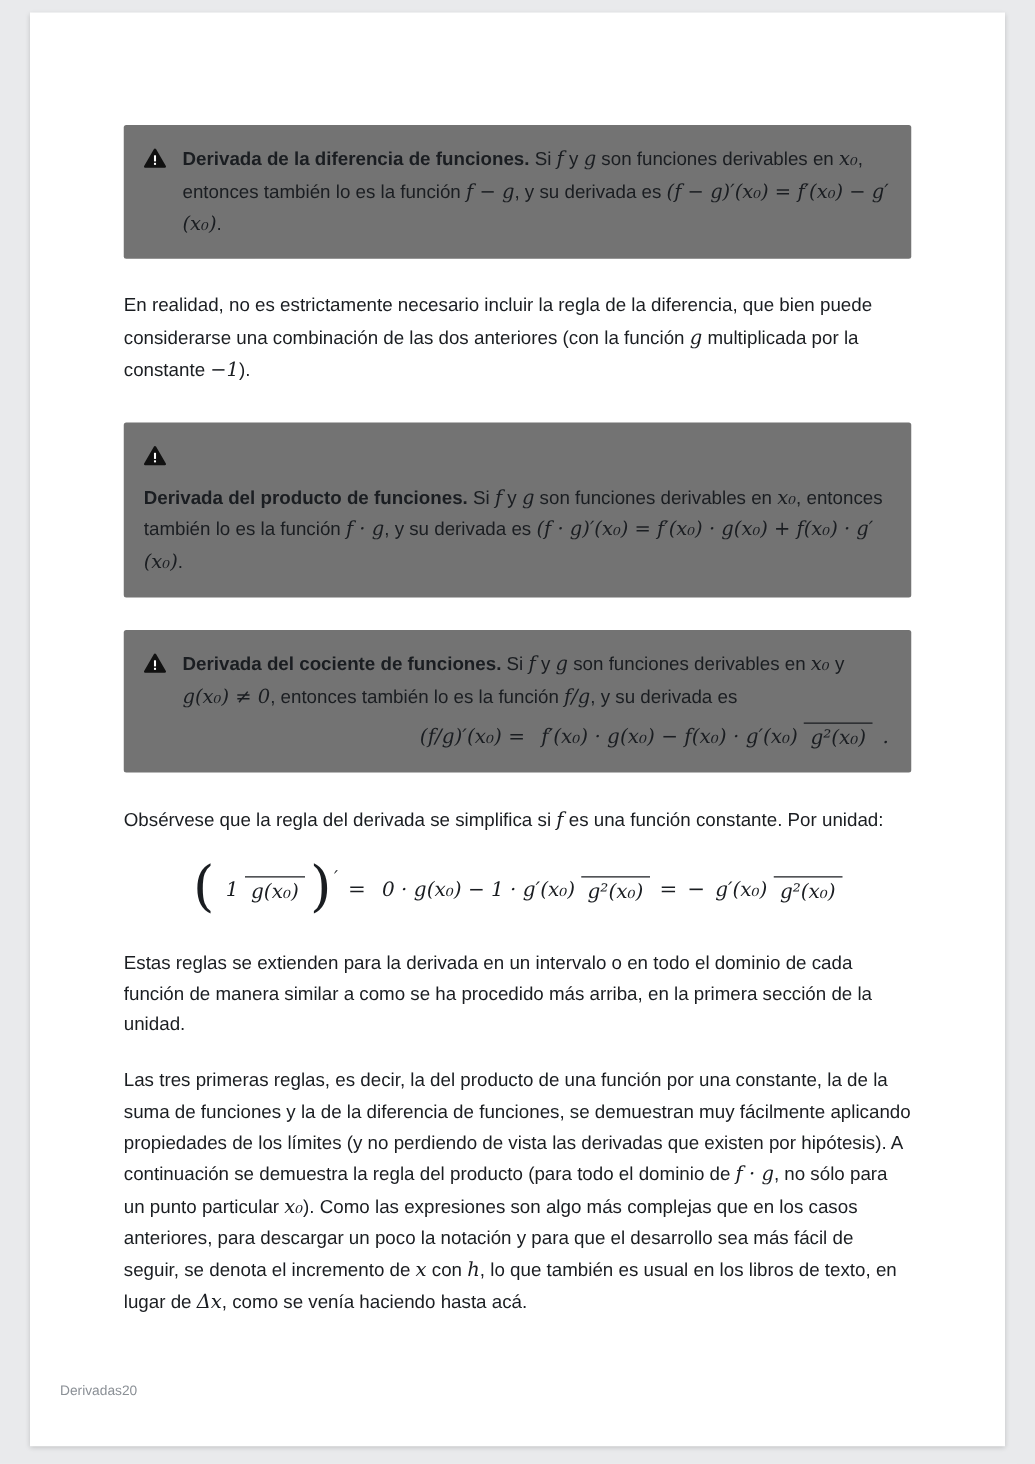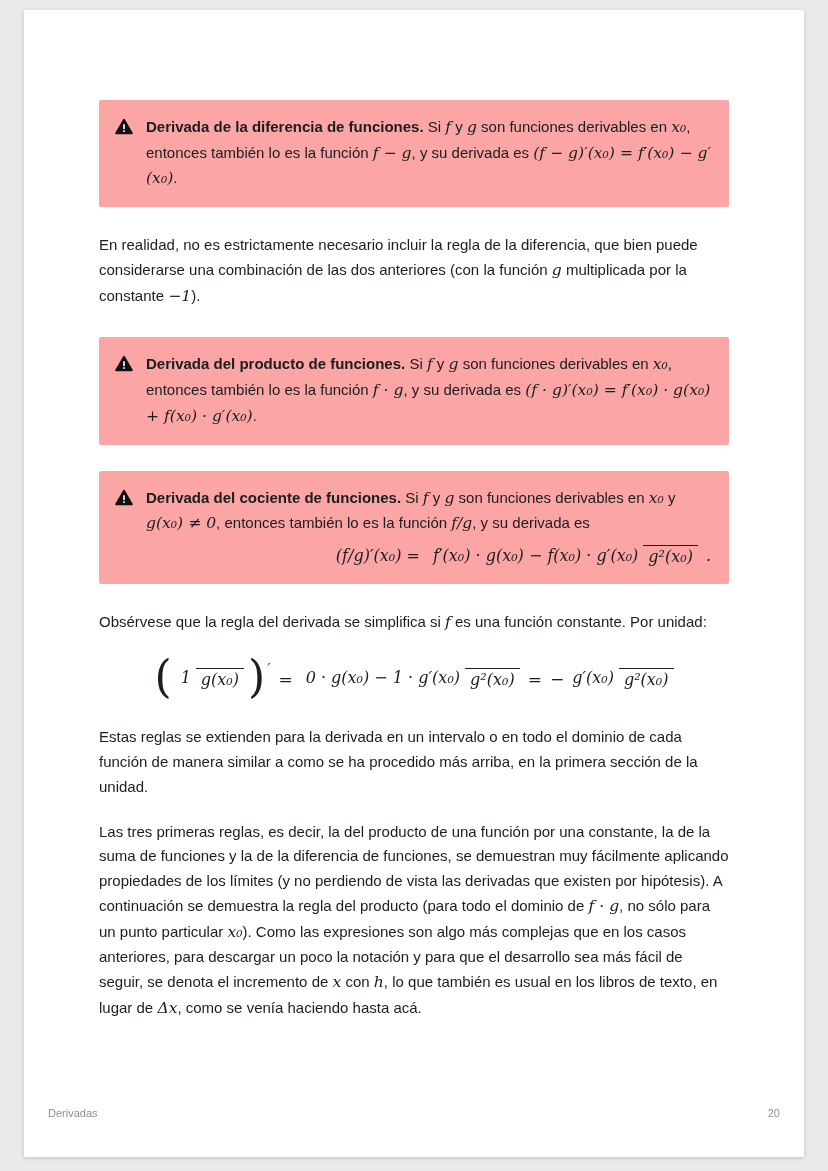--- a/index.html
+++ b/index.html
@@ -28,21 +28,21 @@
   }
   .content {
     padding: 90px 75px 0 75px;
     font-size: 15px;
     line-height: 1.65;
   }
   p.body-par {
     margin: 0 0 20px 0;
   }
   .callout {
-    background: #fca5a5;
+    background: #737373;
     border-radius: 2px;
     display: flex;
     gap: 13px;
     padding: 15px 18px 15px 16px;
     margin: 0 0 26px 0;
   }
   .callout .icon-col {
     flex: 0 0 auto;
     padding-top: 3px;
   }
@@ -102,21 +102,20 @@
   .op { font-style: italic; }
   .minus { margin-right: -5px; }
   .footer {
     position: absolute;
     left: 0;
     bottom: 38px;
     width: 100%;
     box-sizing: border-box;
     padding: 0 24px;
     display: flex;
-    justify-content: space-between;
     font-size: 11px;
     color: #8b9096;
   }
   .warn-svg { display: block; }
 </style>
 </head>
 <body>
 
 <div class="canvas">
   <div class="page">
@@ -130,21 +129,21 @@
             <rect x="10.9" y="16" width="2.2" height="2.2" fill="#fff"></rect>
           </svg>
         </span>
         <div class="callout-text">
           <strong>Derivada de la diferencia de funciones.</strong><span><span> Si </span><span class="m">f</span><span> y </span><span class="m">g</span><span> son funciones derivables en </span><span class="m">x₀</span><span>, entonces también lo es la función </span><span class="m">f − g</span><span>, y su derivada es </span><span class="m">(f − g)′(x₀) = f′(x₀) − g′(x₀)</span><span>.</span></span>
         </div>
       </div>
 
       <p class="body-par"><span>En realidad, no es estrictamente necesario incluir la regla de la diferencia, que bien puede considerarse una combinación de las dos anteriores (con la función </span><span class="m">g</span><span> multiplicada por la constante </span><span class="m">−1</span><span>).</span></p>
 
-      <div class="callout" style="margin-top:28px;">
+      <div class="callout" style="margin-top:28px;flex-direction:column;">
         <span class="icon-col">
           <svg class="warn-svg" width="18" height="17" viewBox="0 0 24 22">
             <path d="M12 2 L22.5 20 H1.5 Z" fill="#111" stroke="#111" stroke-width="2.5" stroke-linejoin="round"></path>
             <rect x="10.9" y="8" width="2.2" height="6.5" fill="#fff"></rect>
             <rect x="10.9" y="16" width="2.2" height="2.2" fill="#fff"></rect>
           </svg>
         </span>
         <div class="callout-text">
           <strong>Derivada del producto de funciones.</strong><span><span> Si </span><span class="m">f</span><span> y </span><span class="m">g</span><span> son funciones derivables en </span><span class="m">x₀</span><span>, entonces también lo es la función </span><span class="m">f · g</span><span>, y su derivada es </span><span class="m">(f · g)′(x₀) = f′(x₀) · g(x₀) + f(x₀) · g′(x₀)</span><span>.</span></span>
         </div>

